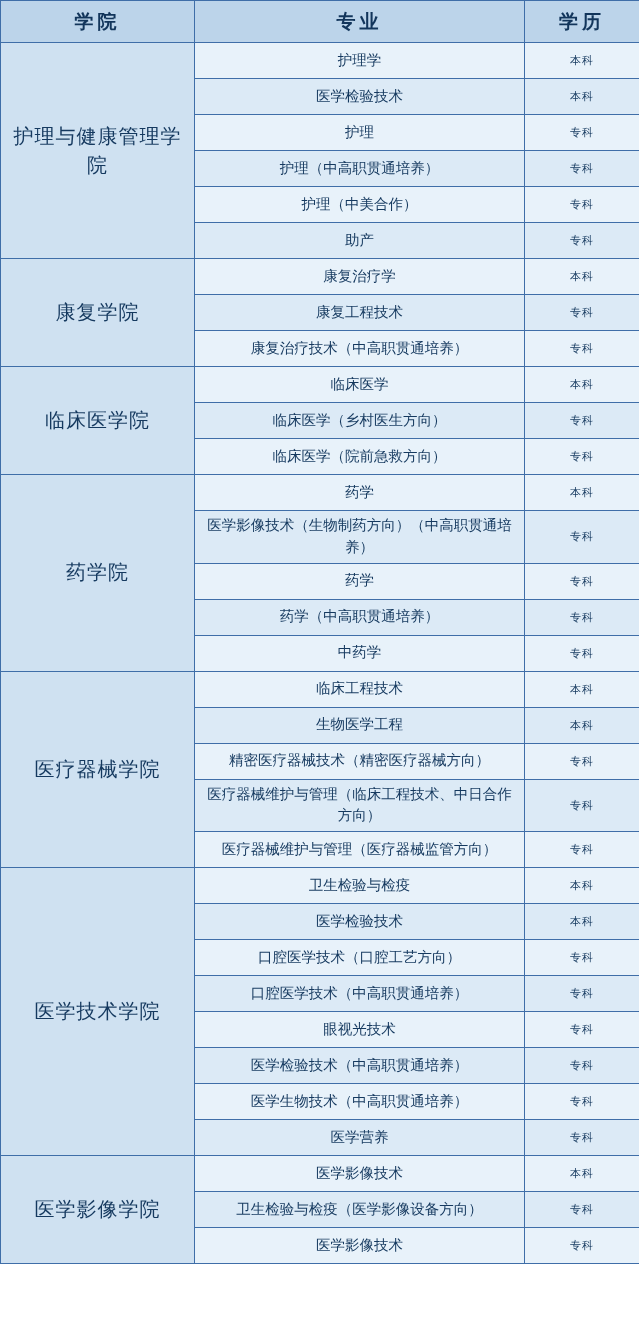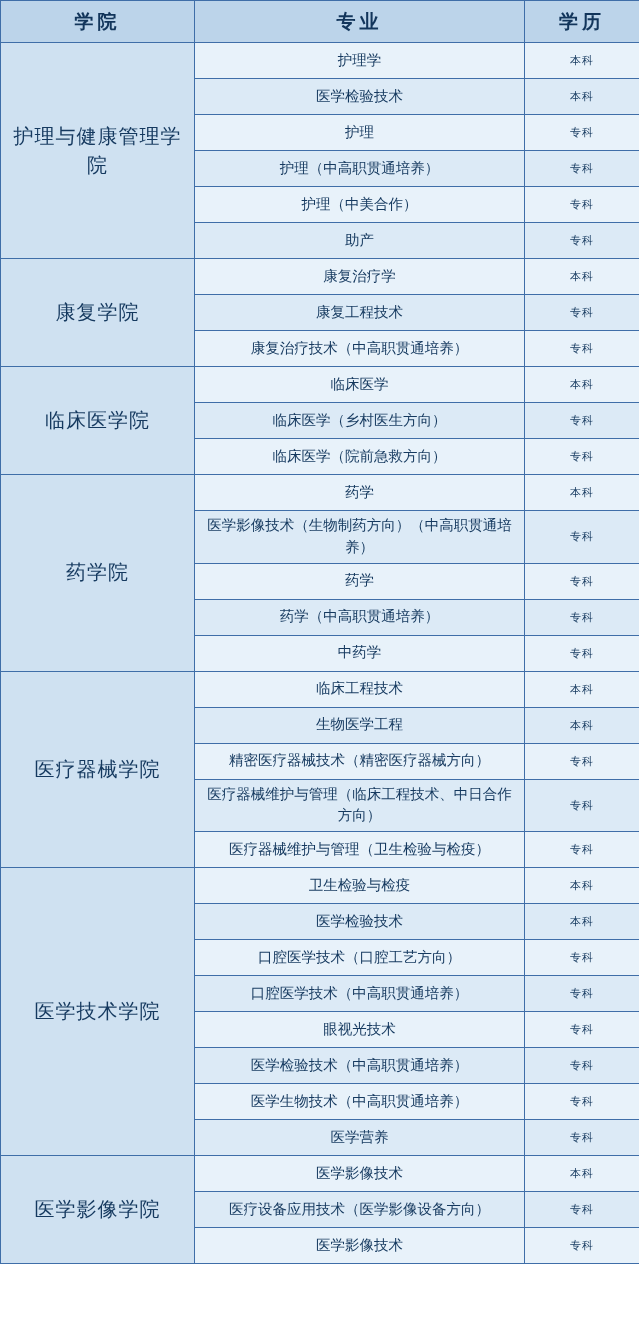--- a/index.html
+++ b/index.html
@@ -163,21 +163,21 @@
       </tr>
       <tr>
         <td class="major">精密医疗器械技术（精密医疗器械方向）</td>
         <td class="degree">专科</td>
       </tr>
       <tr class="alt">
         <td class="major">医疗器械维护与管理（临床工程技术、中日合作方向）</td>
         <td class="degree">专科</td>
       </tr>
       <tr>
-        <td class="major">医疗器械维护与管理（卫生检验与检疫）</td>
+        <td class="major">医疗器械维护与管理（医疗器械监管方向）</td>
         <td class="degree">专科</td>
       </tr>
       <tr>
         <td class="college" rowspan="8">医学技术学院</td>
         <td class="major">卫生检验与检疫</td>
         <td class="degree">本科</td>
       </tr>
       <tr class="alt">
         <td class="major">医学检验技术</td>
         <td class="degree">本科</td>
@@ -205,21 +205,21 @@
       <tr class="alt">
         <td class="major">医学营养</td>
         <td class="degree">专科</td>
       </tr>
       <tr>
         <td class="college" rowspan="3">医学影像学院</td>
         <td class="major">医学影像技术</td>
         <td class="degree">本科</td>
       </tr>
       <tr class="alt">
-        <td class="major">医疗设备应用技术（医学影像设备方向）</td>
+        <td class="major">卫生检验与检疫（医学影像设备方向）</td>
         <td class="degree">专科</td>
       </tr>
       <tr>
         <td class="major">医学影像技术</td>
         <td class="degree">专科</td>
       </tr>
     </tbody>
 </table>
 
 </body></html>

